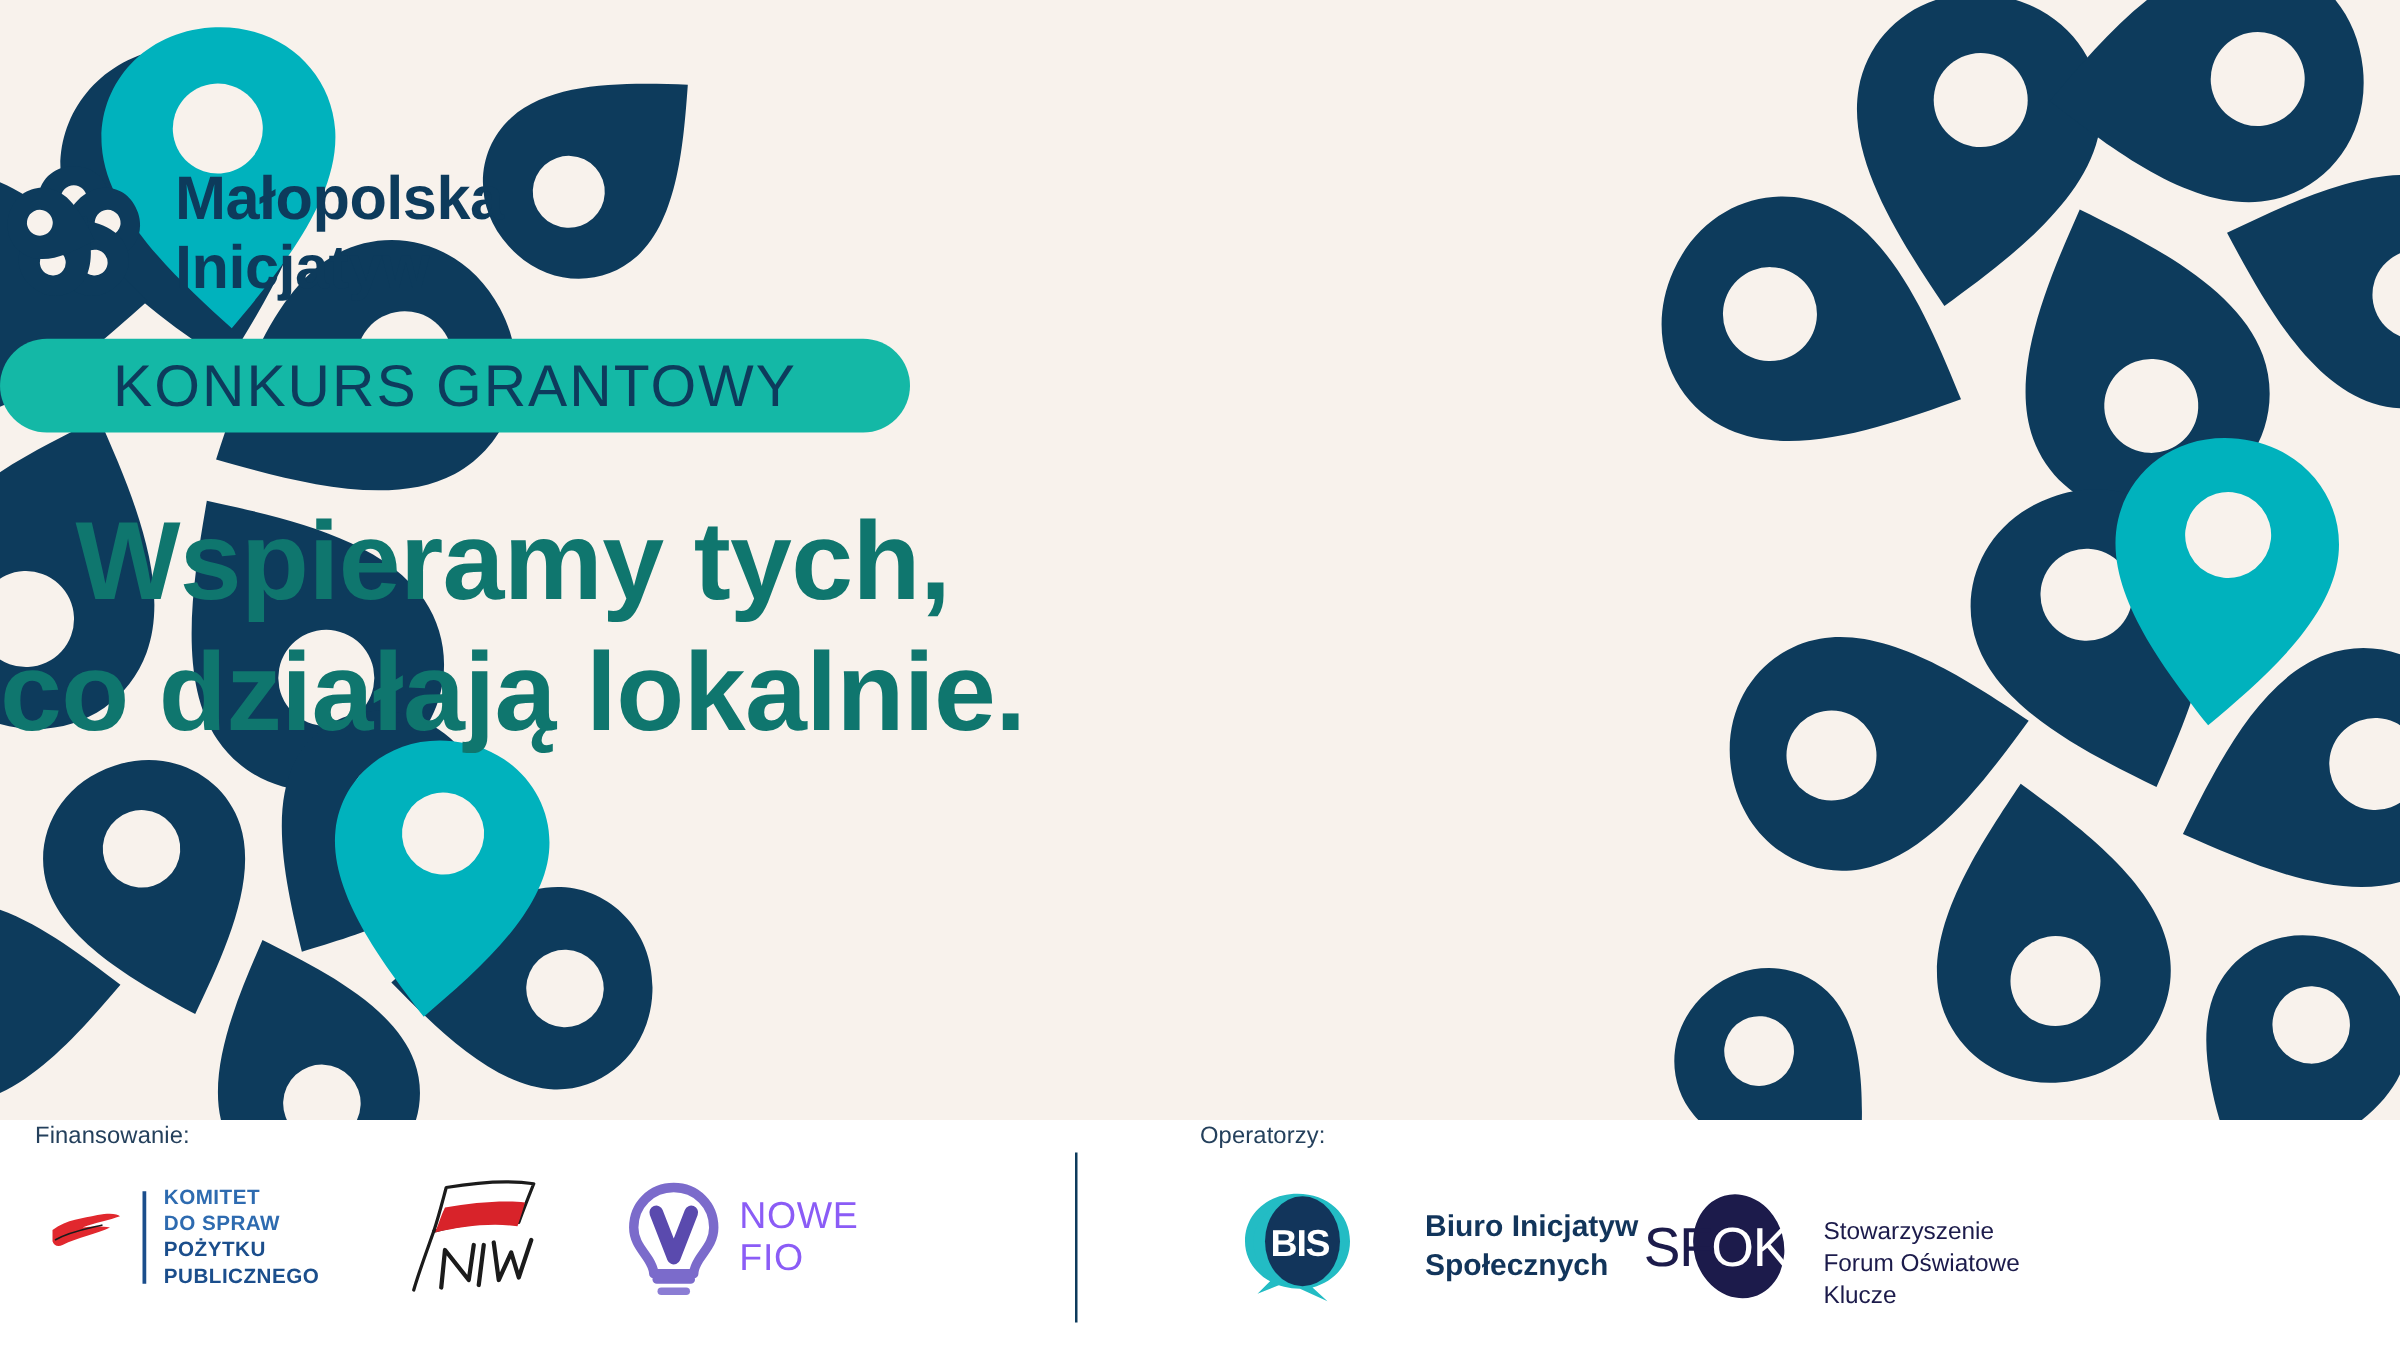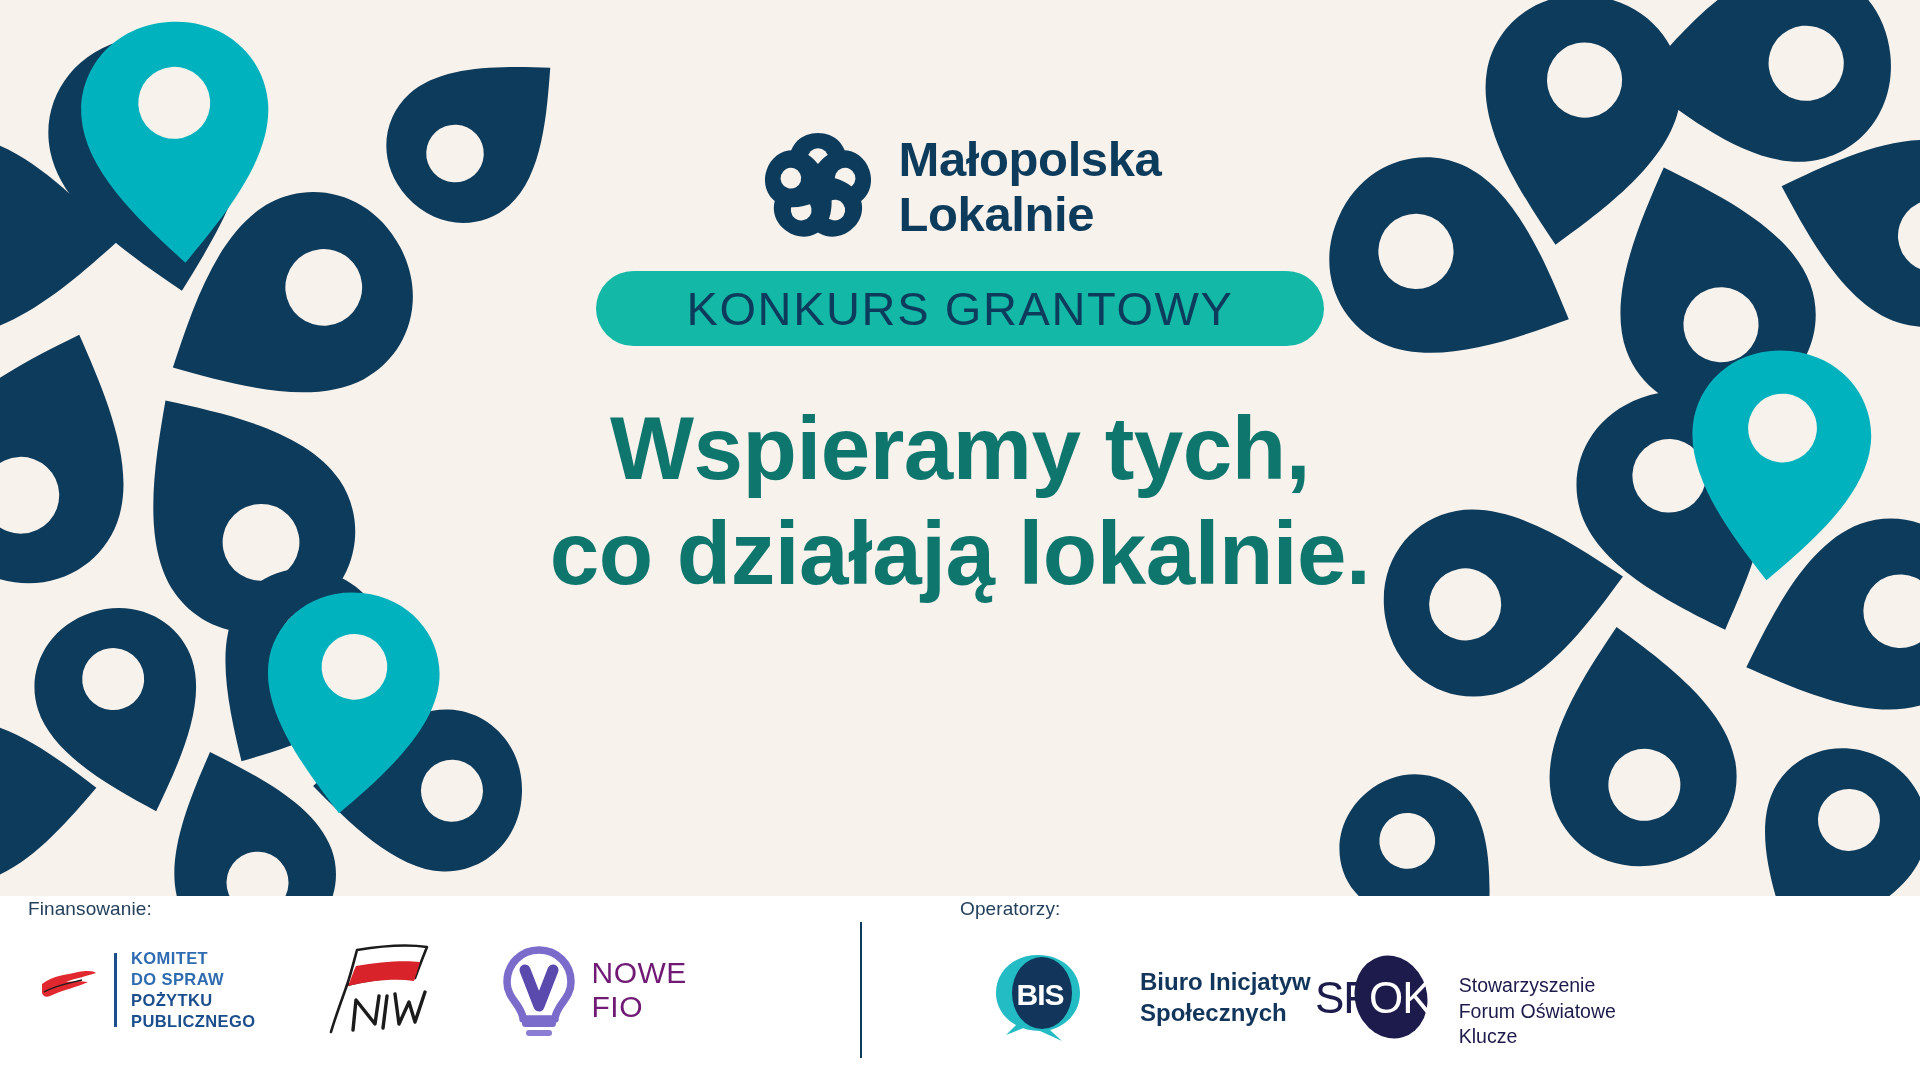--- a/index.html
+++ b/index.html
@@ -18,21 +18,21 @@
     background:#F8F2EC; overflow:hidden;
   }
   .pattern-layer { position:absolute; inset:0; }
   .pattern-layer svg { position:absolute; top:0; display:block; }
   .pattern-left  { left:0; }
   .pattern-right { right:0; }
 
   
   .center-stack {
     position:absolute; left:0; right:0; top:0;
-    display:flex; flex-direction:column; align-items:center;
+    display:flex; flex-direction:column; align-items:flex-start;
     padding-top:128px;
   }
 
   .brand-lockup { display:flex; align-items:center; gap:22px; }
   .brand-mark { width:118px; height:118px; flex:0 0 auto; display:block; }
   .brand-words {
     color:#0D3B5C; font-size:49px; font-weight:bold;
     line-height:1.12; letter-spacing:-0.4px;
   }
 
@@ -83,21 +83,21 @@
   .kdspp { display:flex; align-items:center; gap:14px; }
   .kdspp-rule { width:3px; height:74px; background:#1B4E8C; }
   .kdspp-text {
     color:#1B4E8C; font-size:16.5px; font-weight:bold;
     line-height:1.28; letter-spacing:0.4px;
   }
   .kdspp-text .t1, .kdspp-text .t2 { color:#2E6BB0; }
 
   
   .fio-text {
-    color:#701a75; font-size:30px; font-weight:normal;
+    color:#8b5cf6; font-size:30px; font-weight:normal;
     line-height:1.12; letter-spacing:0.5px;
   }
 
   
   .bis-text {
     color:#12355B; font-size:24px; font-weight:bold;
     line-height:1.3; white-space:nowrap;margin-left:40px;
   }
 
   
@@ -205,21 +205,21 @@
           <g fill="#0D3B5C">
             <use href="#petal" transform="rotate(0)   translate(0,-2)"></use>
             <use href="#petal" transform="rotate(72)  translate(0,-2)"></use>
             <use href="#petal" transform="rotate(144) translate(0,-2)"></use>
             <use href="#petal" transform="rotate(216) translate(0,-2)"></use>
             <use href="#petal" transform="rotate(288) translate(0,-2)"></use>
           </g>
         </svg>
         <div class="brand-words">
           <div>Małopolska</div>
-          <div>Lokalnie</div>
+          <div>Inicjatyw</div>
         </div>
       </div>
 
       <div class="pill">
         <span class="pill-label">KONKURS GRANTOWY</span>
       </div>
 
       <h1 class="headline">
         <span class="line">Wspieramy tych,</span>
         <span class="line">co działają lokalnie.</span>

